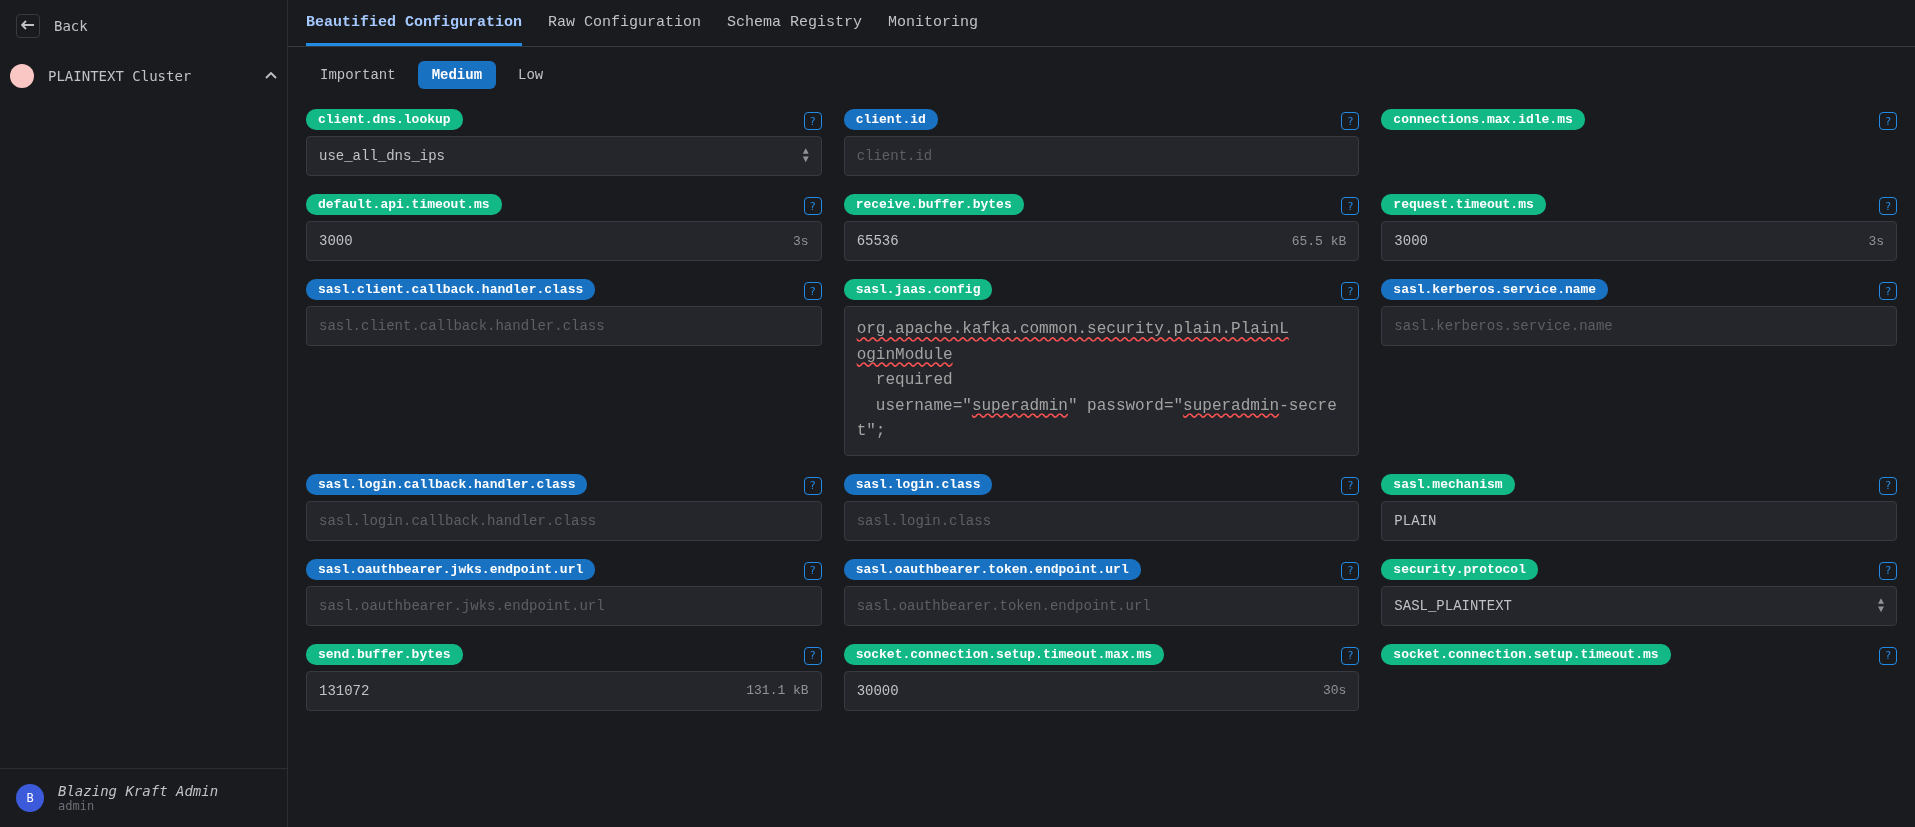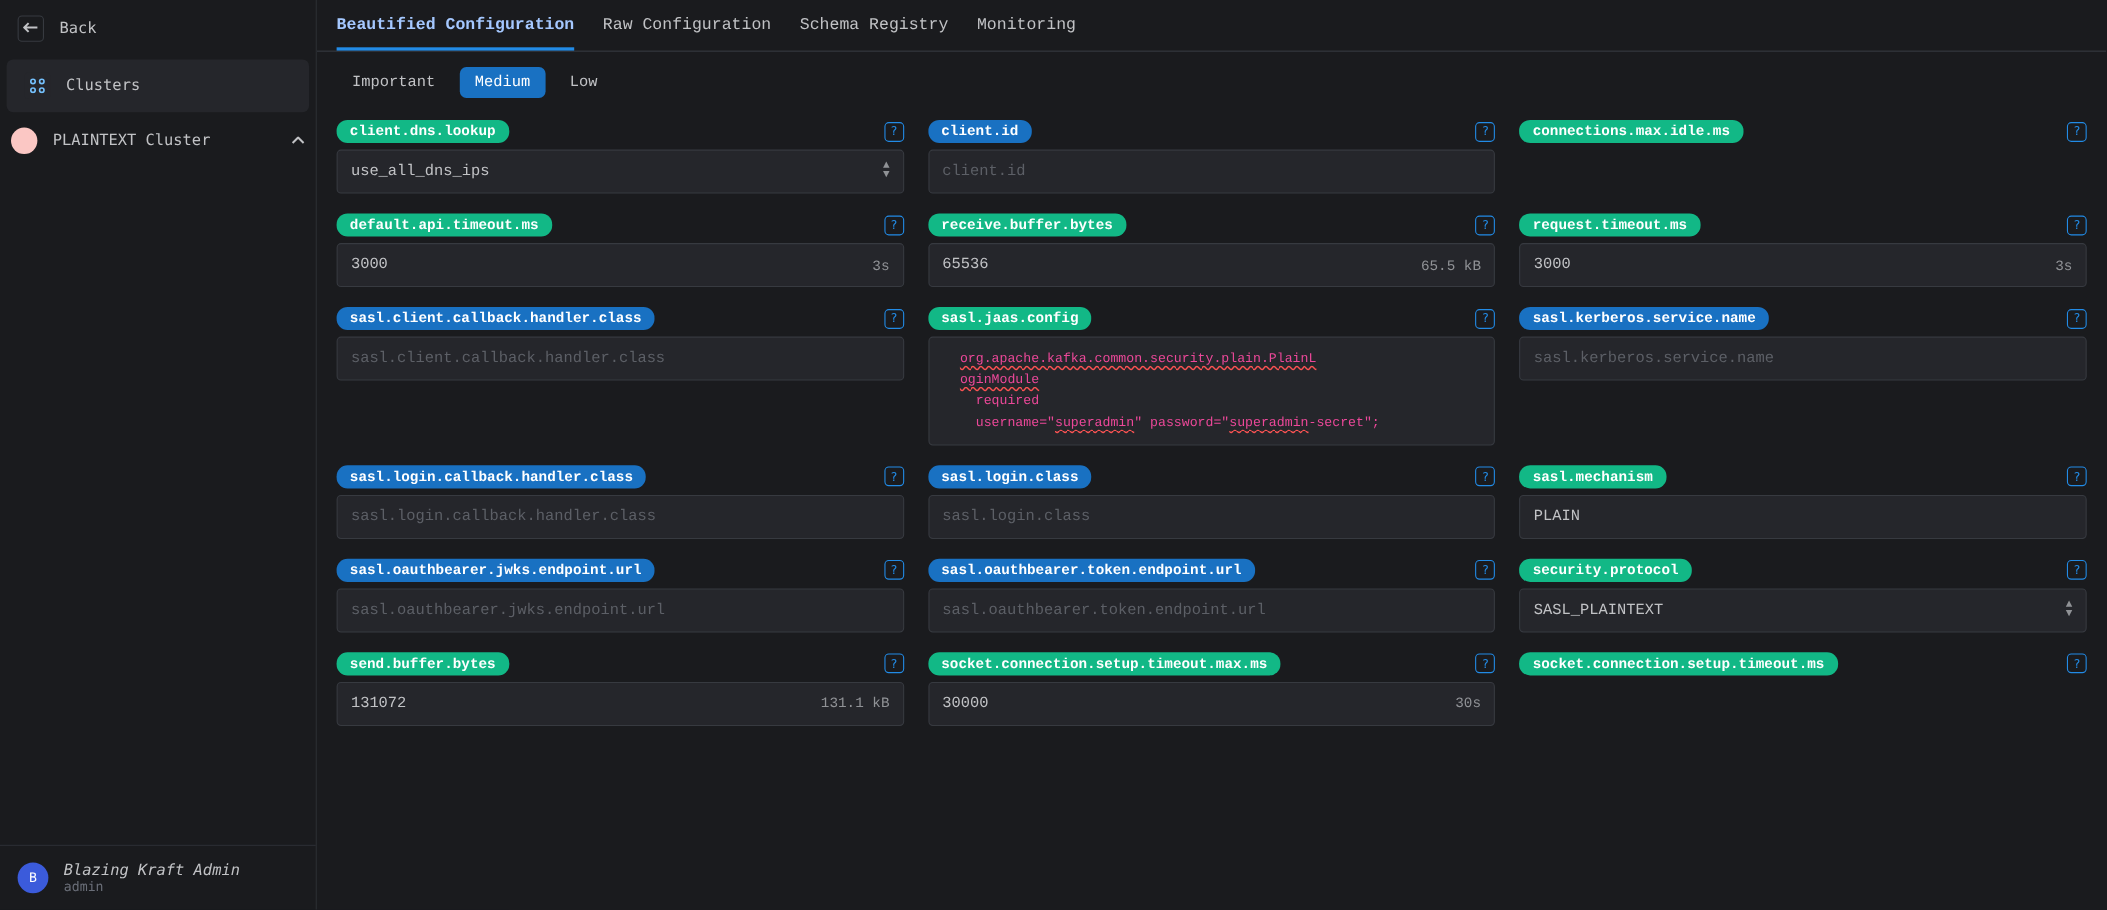--- a/index.html
+++ b/index.html
@@ -129,38 +129,38 @@
 }
 .filter-btn {
   padding: 6px 14px;
   border-radius: 6px;
   cursor: pointer;
   font-size: 14px;
 }
 .filter-btn.selected {
   background: #1971c2;
   color: #fff;
-  font-weight: 400;
+  font-weight: 700;
 }
 .config-grid {
   display: grid;
   grid-template-columns: repeat(3, 1fr);
   gap: 18px 22px;
   padding: 14px 18px;
   overflow-y: auto;
   align-content: start;
 }
 .config-item {
   display: flex;
   flex-direction: column;
   gap: 6px;
 }
 .config-header {
   display: flex;
-  align-items: center;
+  align-items: flex-end;
   gap: 8px;
 }
 .config-label {
   background: #1971c2;
   color: #fff;
   padding: 3px 12px;
   border-radius: 10px;
   font-family: 'Courier New', monospace;
   font-size: 13px;
   font-weight: 600;
@@ -191,52 +191,41 @@
   align-items: center;
   min-height: 40px;
 }
 .config-input .placeholder { color: #5c5f66; }
 .config-input .suffix { margin-left: auto; color: #909296; font-size: 13px; }
 .config-input .select-caret { margin-left: auto; color: #909296; font-size: 10px; line-height: 8px; }
 .jaas-box {
   background: #25262b;
   border: 1px solid #373a40;
   border-radius: 4px;
-  padding: 10px 28px;
-  color: #ec4899;
+  padding: 10px 12px;
+  color: #a3a3a3;
   font-family: 'Courier New', monospace;
-  font-size: 12px;
+  font-size: 16px;
   line-height: 1.6;
   word-break: break-all;
 }
 .red-underline { text-decoration: underline wavy #fa5252; text-underline-offset: 3px; }
 svg { display: block; }
 </style>
 </head>
 <body>
 
 <div class="sidebar">
   <div class="back-btn">
     <span class="back-icon">
       <svg width="14" height="12" viewBox="0 0 14 12" fill="none" stroke="#c1c2c5" stroke-width="1.8">
           <path d="M5 1L1 5L5 9 M1 5 H13"></path>
         </svg>
     </span>
     <span>Back</span>
-  </div>
-  <div class="sidebar-item active">
-    <span class="cluster-icon">
-      <svg width="14" height="14" viewBox="0 0 14 14" fill="none" stroke="#74c0fc" stroke-width="1.5">
-          <circle cx="3" cy="3" r="2"></circle>
-          <circle cx="11" cy="3" r="2"></circle>
-          <circle cx="3" cy="11" r="2"></circle>
-          <circle cx="11" cy="11" r="2"></circle>
-        </svg>
-    </span>
-    <span>Clusters</span>
   </div>
   <div class="cluster-node">
     <span class="cluster-dot"></span>
     <span>PLAINTEXT Cluster</span>
     <span class="chevron">
       <svg width="12" height="8" viewBox="0 0 12 8" fill="none" stroke="#c1c2c5" stroke-width="1.8">
           <path d="M1 6 L6 1 L11 6"></path>
         </svg>
     </span>
   </div>

